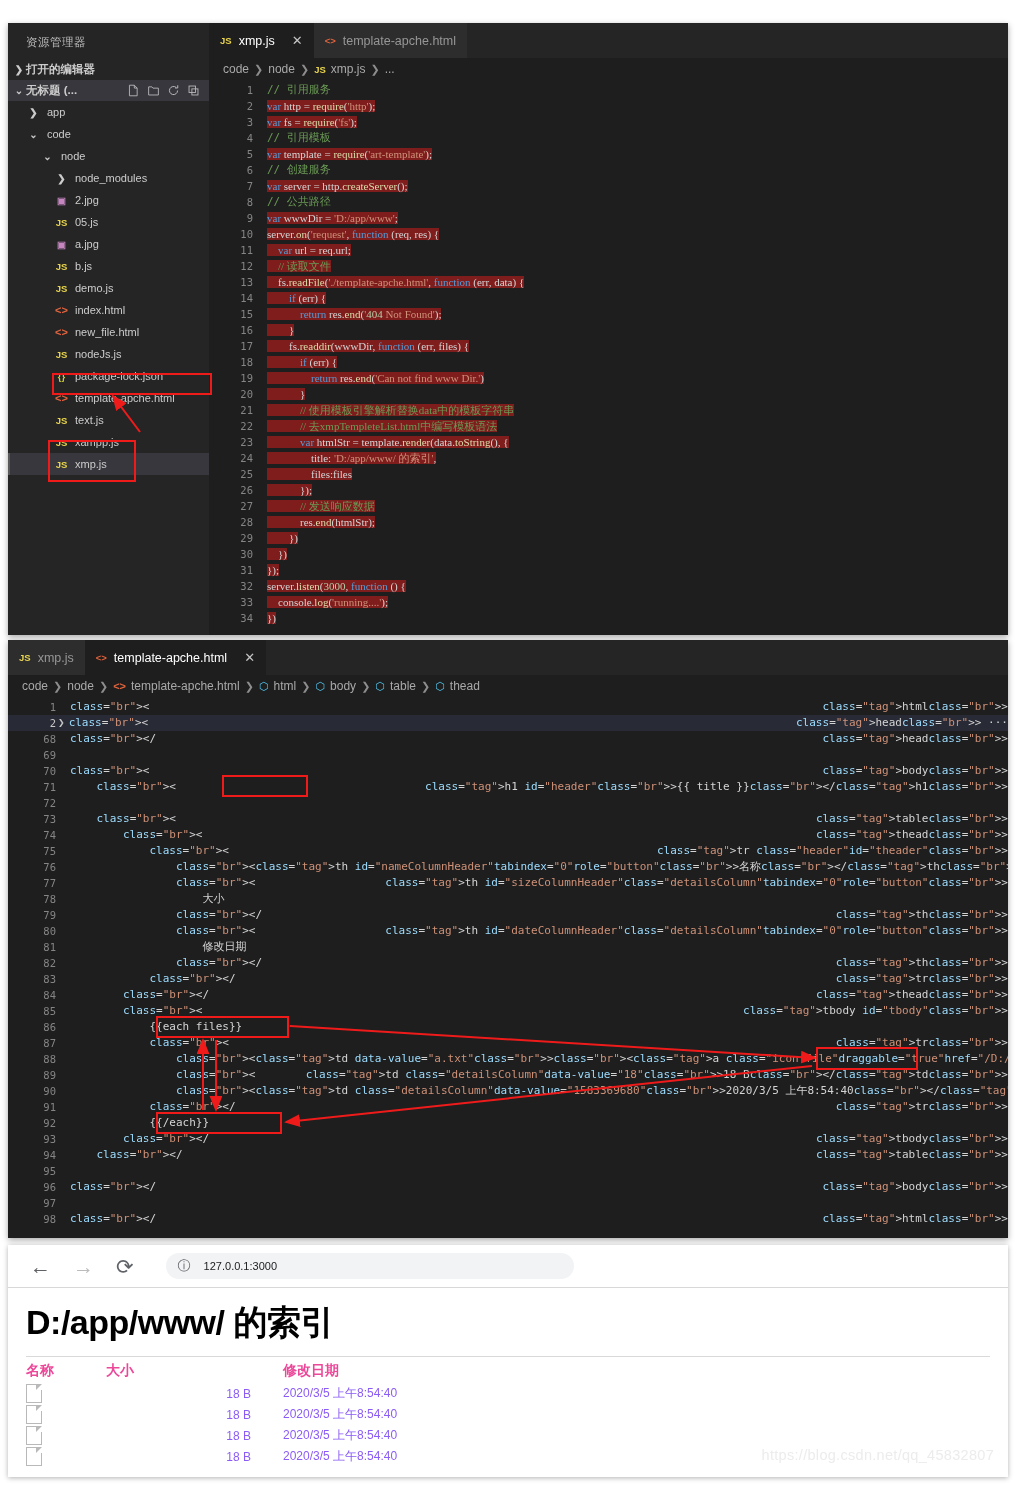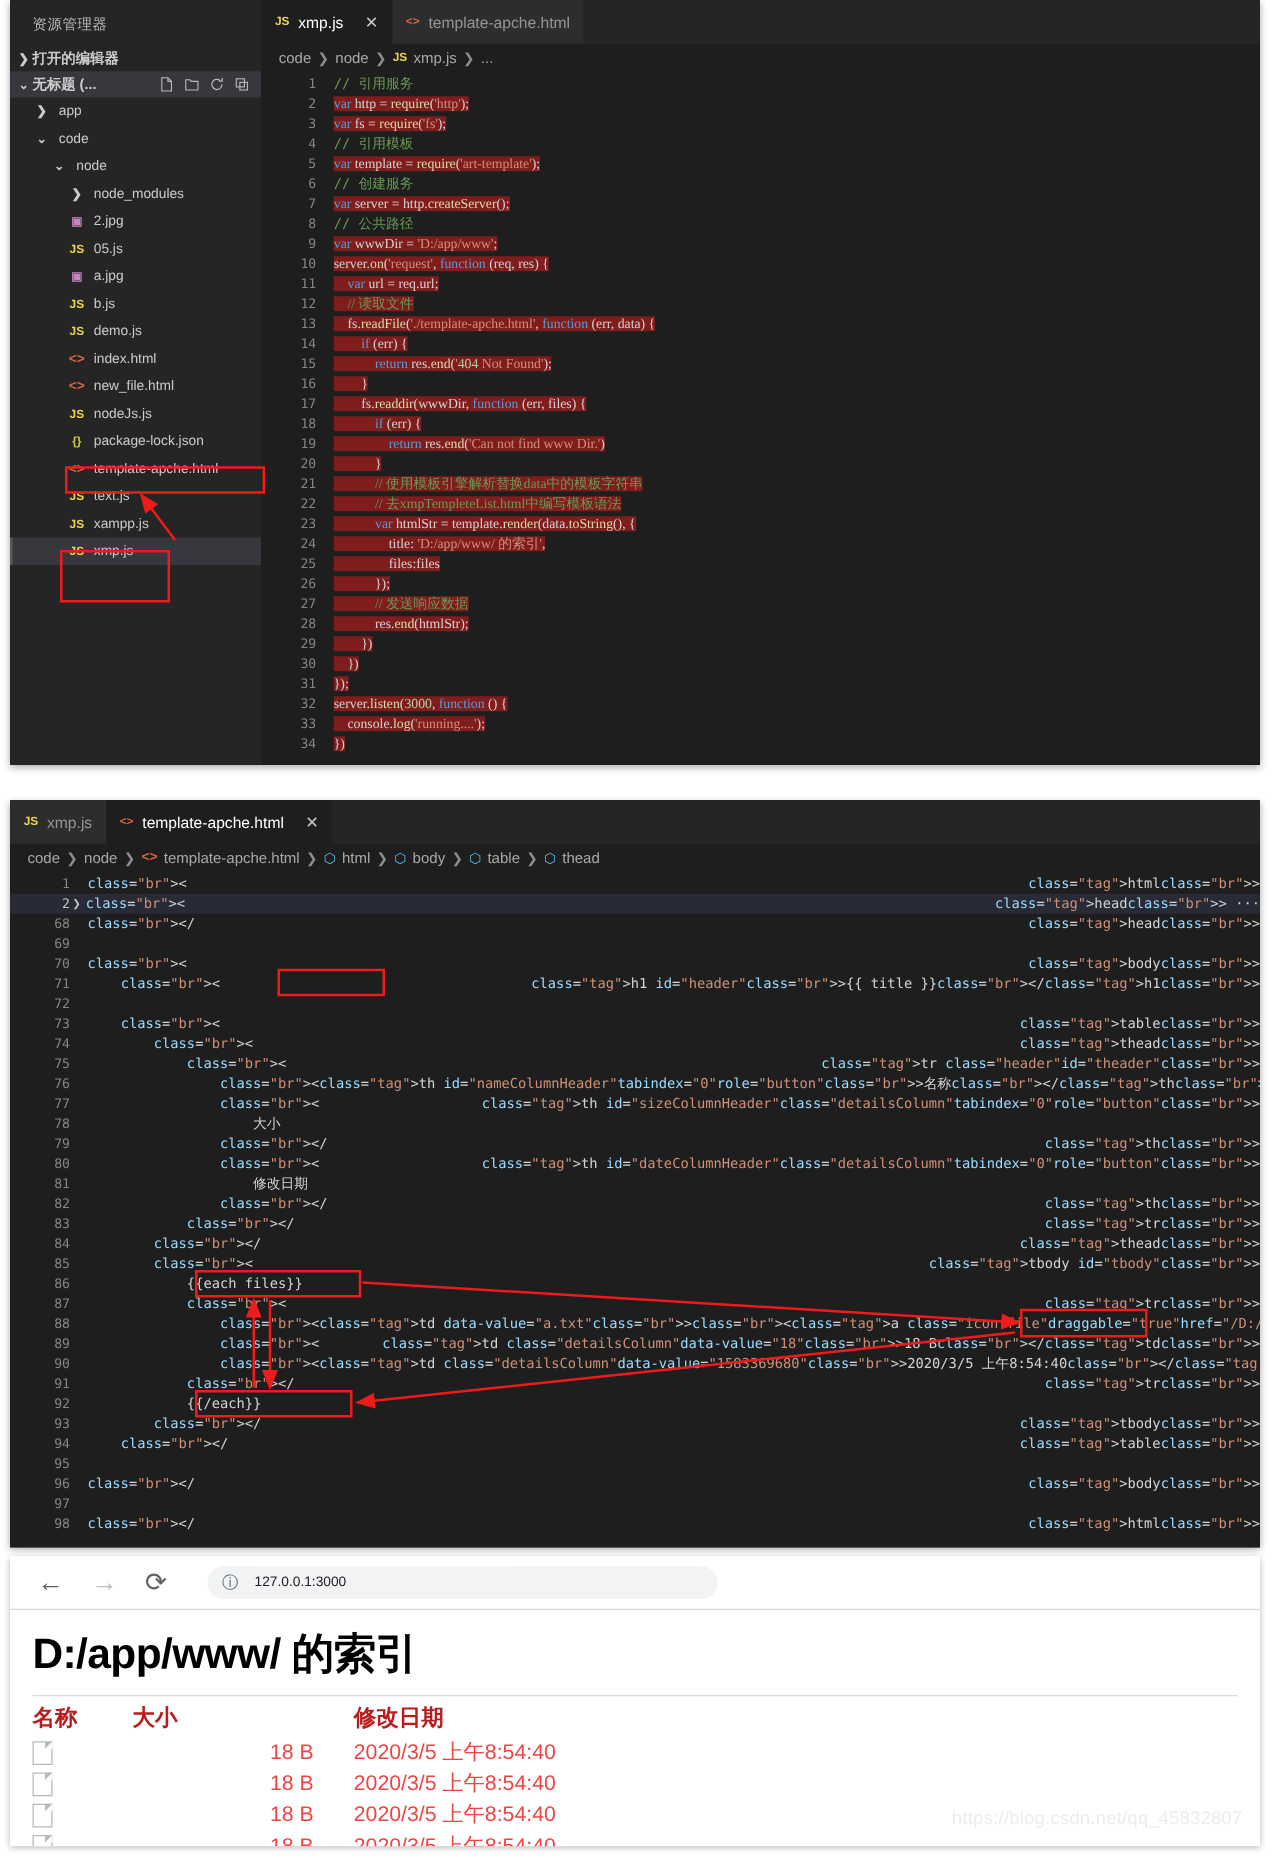--- a/index.html
+++ b/index.html
@@ -11,21 +11,21 @@
   }
   .page { position: relative; width: 1017px; height: 1485px; background:#fff; }
 
   
   .vscode-panel {
     position: absolute;
     background: #1e1e1e;
     box-shadow: 0 2px 6px rgba(0,0,0,.35);
     overflow: hidden;
   }
-  .panel1 { left: 8px; top: 0; width: 1000px; height: 612px; }
+  .panel1 { left: 8px; top: 23px; width: 1000px; height: 612px; }
   .panel2 { left: 8px; top: 640px; width: 1000px; height: 598px; }
 
   
   .sidebar {
     position:absolute; left:0; top:0; width:201px; height:100%;
     background:#252526; color:#cccccc;
     font-size: 12.5px;
   }
   .sb-title {
     color:#bbbbbb; font-size:11.5px; letter-spacing:.5px;
@@ -138,24 +138,24 @@
   .omni-info { font-size:13px; color:#5f6368; }
   .omni-url { font-size:11px; color:#202124; }
   .bpage { padding:12px 18px 0 18px; }
   .bpage h1 {
     margin:0; font-size:34px; font-weight:bold; color:#000;
     font-family:"Liberation Sans", sans-serif; letter-spacing:-.5px;
   }
   .hr { height:1px; background:#d9d9d9; margin:10px 0 4px 0; }
   table.idx { border-collapse:collapse; font-size:17px; }
   table.idx th {
-    text-align:left; font-weight:bold; color:#b91c1c; padding:1px 0 3px 0;
-    font-size:18px;
-  }
-  table.idx td { padding:1px 0; color:#ef4444; font-size:17px; }
+    text-align:left; font-weight:bold; color:#ec4899; padding:1px 0 3px 0;
+    font-size:14px;
+  }
+  table.idx td { padding:1px 0; color:#8b5cf6; font-size:12px; }
   .col-name { width:72px; }
   .col-size { width:145px; text-align:right; padding-right:24px !important; }
   .col-date { padding-left:8px !important; }
   th.col-size { text-align:left; padding-left:8px !important; }
   .fileicon {
     display:inline-block; width:14px; height:17px; border:1.5px solid #b9b9b9;
     position:relative; background:#fff; vertical-align:middle;
   }
   .fileicon::after{
     content:""; position:absolute; right:-1px; top:-1px;

